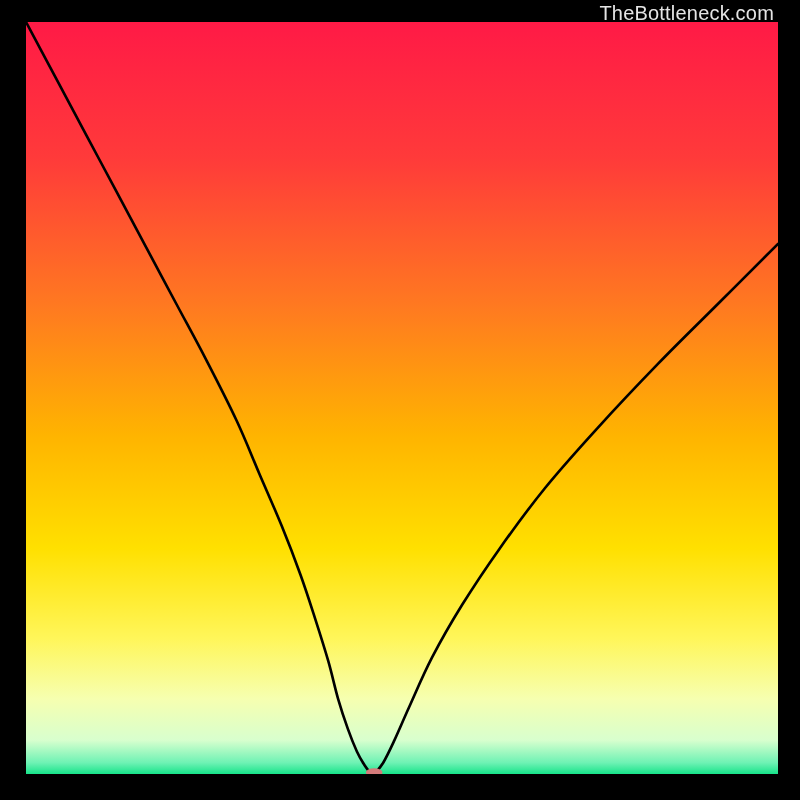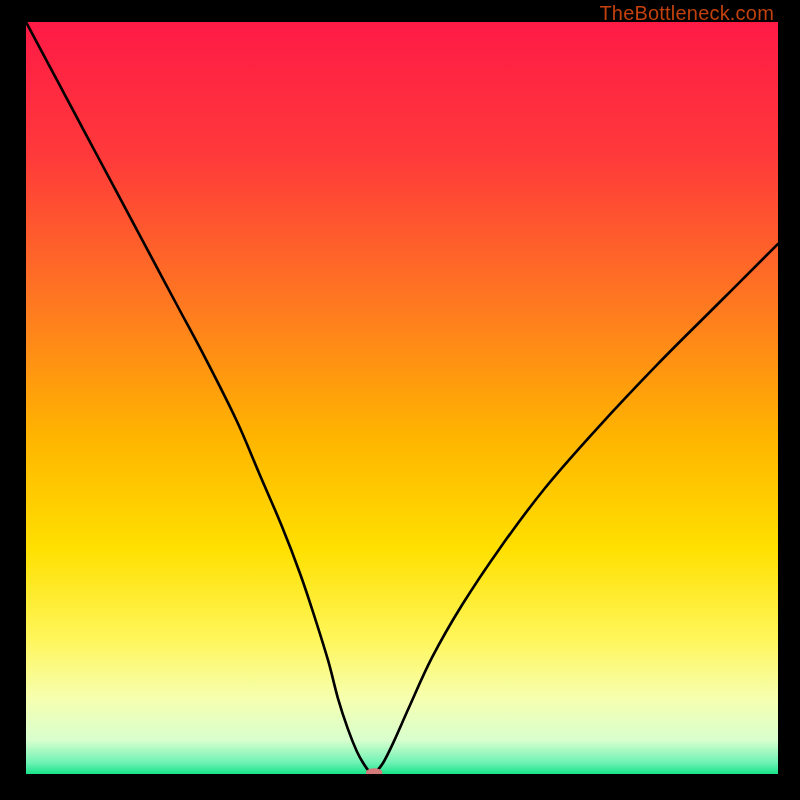--- a/index.html
+++ b/index.html
@@ -23,21 +23,21 @@
     position: absolute;
     left: 0;
     top: 0;
     width: 752px;
     height: 752px;
   }
   .watermark {
     position: absolute;
     top: 2px;
     right: 26px;
-    color: #c2410c;
+    color: #e5e5e5;
     font-size: 20px;
     font-weight: 500;
     letter-spacing: 0.2px;
     user-select: none;
   }
   svg { display:block; }
 </style>
 </head>
 <body>
 

